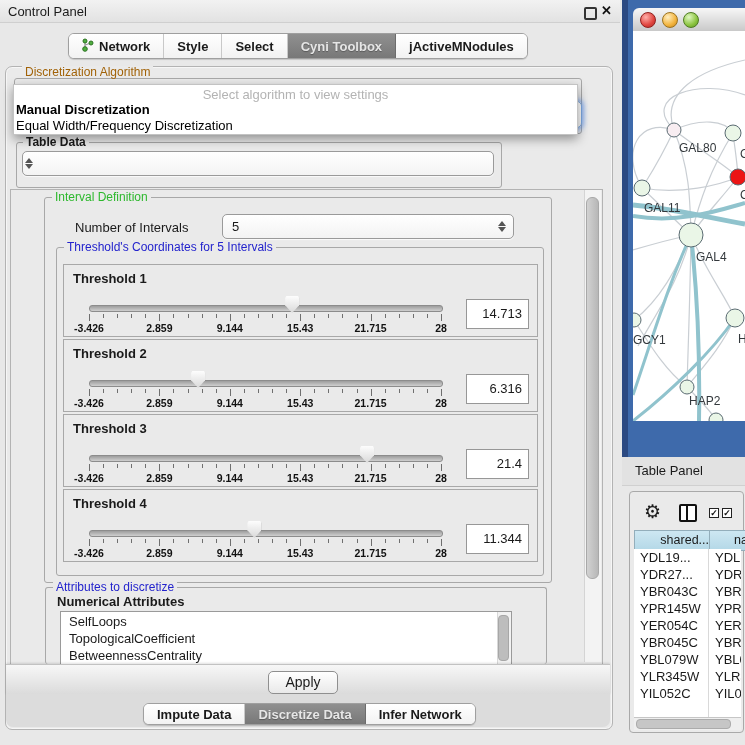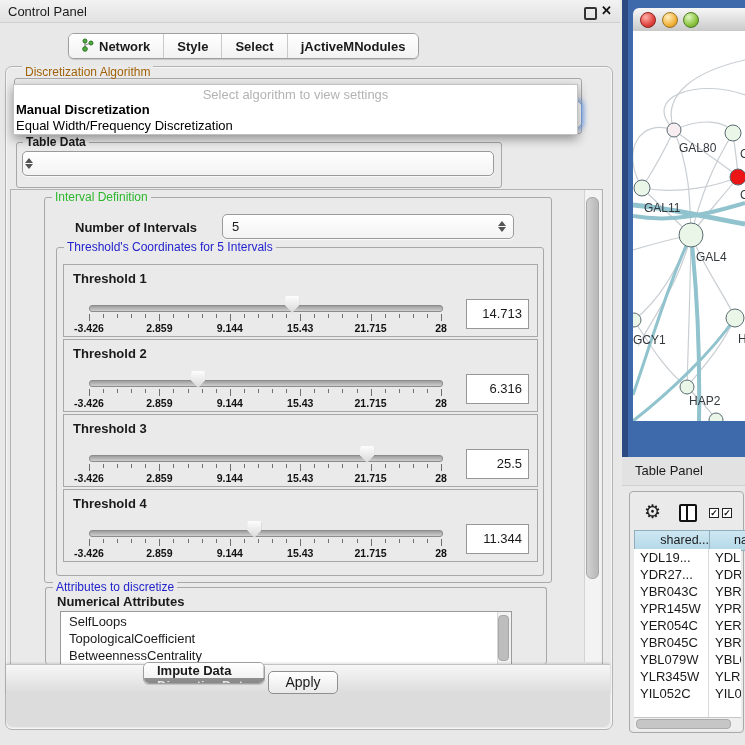--- a/index.html
+++ b/index.html
@@ -112,20 +112,23 @@
             <circle cx="9" cy="5" r="2" fill="#4fae3f" stroke="#2d7323"></circle>
           </svg></span>
         <span>Network</span>
       </div>
       <div class="seg">
         <span>Style</span>
       </div>
       <div class="seg">
         <span>Select</span>
       </div>
+      <div class="seg sel">
+        <span>Cyni Toolbox</span>
+      </div>
       <div class="seg">
         <span>jActiveMNodules</span>
       </div>
     </div>
 
   <div class="abs outer-panel"></div>
 
   <div class="abs group" style="left:14px;top:78px;width:566px;height:54px;"></div>
   <span class="group-title g-gray" style="left:22px;top:66px;">Discretization Algorithm</span>
   <div class="abs combo" style="left:20px;top:101px;width:560px;height:25px;border-color:#7aa7e0;box-shadow:0 0 5px 2px rgba(95,150,240,.7);">
@@ -150,21 +153,21 @@
         <i class="dn"></i>
       </span>
   </div>
 
   <div class="abs scrollwrap"></div>
   <div class="abs vscroll-track"></div>
   <div class="abs vscroll-thumb"></div>
 
   <div class="abs group" style="left:44px;top:197px;width:506px;height:384px;"></div>
   <span class="group-title g-green" style="left:52px;top:191px;">Interval Definition</span>
-  <span class="abs" style="left:75px;top:220px;font-size:13px;font-weight:bold;">Number of Intervals</span>
+  <span class="abs" style="left:75px;top:220px;font-size:13px;font-weight:normal;">Number of Intervals</span>
   <div class="abs combo" style="left:222px;top:214px;width:290px;height:23px;">
     <span class="val">5</span>
     <span class="stepper">
         <i class="up"></i>
         <i class="dn"></i>
       </span>
   </div>
 
   <div class="abs group" style="left:56px;top:247px;width:486px;height:327px;"></div>
   <span class="group-title g-blue" style="left:64px;top:241px;">Threshold's Coordinates for 5 Intervals</span>
@@ -274,21 +277,21 @@
         <div class="tick" style="left: 334.76px; top: 49px; height: 4px;"></div>
         <div class="tick" style="left: 348.84px; top: 49px; height: 4px;"></div>
         <div class="tick" style="left: 362.92px; top: 49px; height: 4px;"></div>
         <div class="tick" style="left: 377px; top: 49px; height: 7px;"></div>
         <div class="tick-lab" style="left: 25px; top: 57px;">-3.426</div>
         <div class="tick-lab" style="left: 95.4px; top: 57px;">2.859</div>
         <div class="tick-lab" style="left: 165.8px; top: 57px;">9.144</div>
         <div class="tick-lab" style="left: 236.2px; top: 57px;">15.43</div>
         <div class="tick-lab" style="left: 306.6px; top: 57px;">21.715</div>
         <div class="tick-lab" style="left: 377px; top: 57px;">28</div>
-        <div class="thr-value">25.5</div>
+        <div class="thr-value">21.4</div>
       </div>
       <div class="thr-box" style="top: 489px;">
         <div class="thr-label">Threshold 4</div>
         <div class="thr-track"></div>
         <div class="thr-thumb" style="left: 183.438px;"></div>
         <div class="tick" style="left: 25px; top: 49px; height: 7px;"></div>
         <div class="tick" style="left: 39.08px; top: 49px; height: 4px;"></div>
         <div class="tick" style="left: 53.16px; top: 49px; height: 4px;"></div>
         <div class="tick" style="left: 67.24px; top: 49px; height: 4px;"></div>
         <div class="tick" style="left: 81.32px; top: 49px; height: 4px;"></div>
@@ -330,21 +333,21 @@
     <div class="list-scroll-track"></div>
     <div class="list-scroll-thumb"></div>
   <div class="attr-item" style="top: 2px;">SelfLoops</div>
       <div class="attr-item" style="top: 19px;">TopologicalCoefficient</div>
       <div class="attr-item" style="top: 36px;">BetweennessCentrality</div>
     </div>
 
   <div class="abs apply-strip"></div>
   <div class="abs apply-btn">Apply</div>
   <div class="abs bottom-strip"></div>
-  <div class="abs segbar" id="bottom-tabs" style="left:143px;top:662px;height:20px;flex-direction:column;">
+  <div class="abs segbar" id="bottom-tabs" style="left:143px;top:703px;height:20px;">
       <div class="seg">
         <span>Impute Data</span>
       </div>
       <div class="seg sel">
         <span>Discretize Data</span>
       </div>
       <div class="seg">
         <span>Infer Network</span>
       </div>
     </div>

